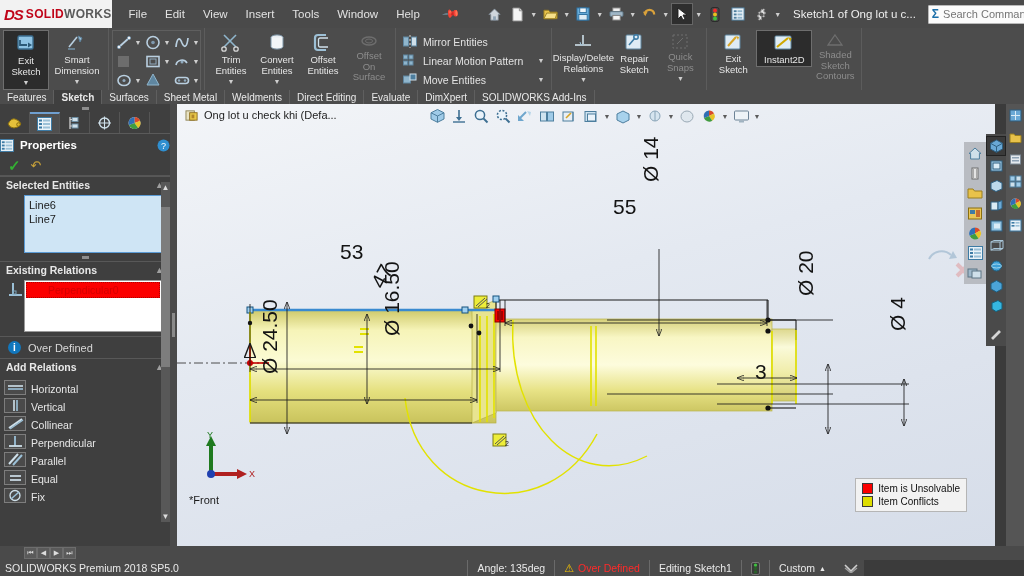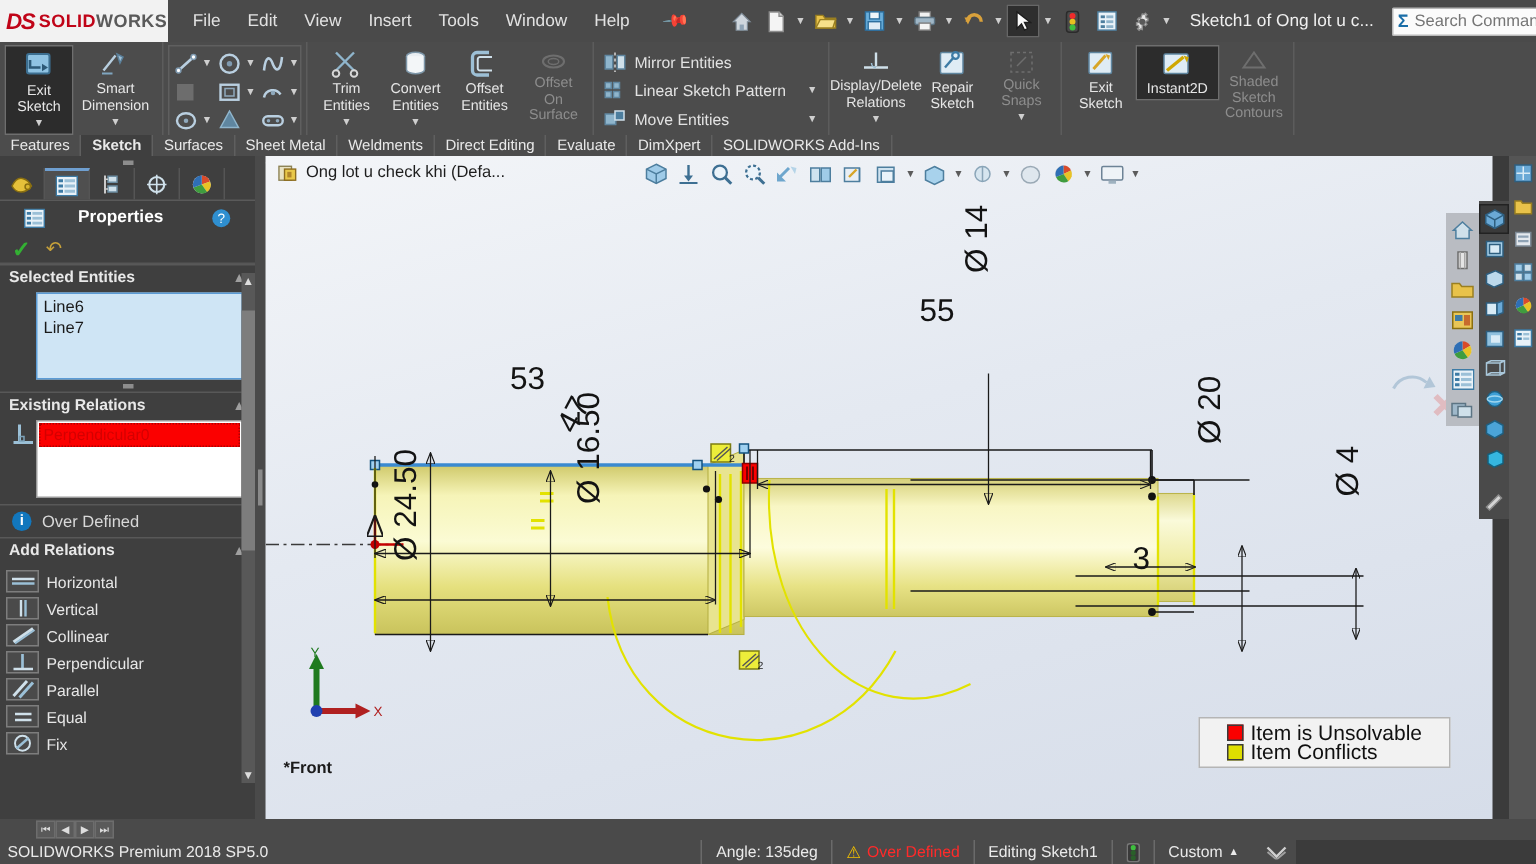--- a/index.html
+++ b/index.html
@@ -84,41 +84,41 @@
   .ctab.sel { background:#3f3f3f; font-weight:bold; }
 
   
   .leftpanel { position:absolute; left:0; top:104px; width:170px; height:442px; background:#3f3f3f; }
   .lp-toptab { height:8px; background:#3f3f3f; display:flex; align-items:center; justify-content:center;}
   .lp-toptab .gr { width:7px;height:3px;background:#8d8d8d;}
   .lp-tabs { height:22px; display:flex; align-items:stretch; border-bottom:1px solid #5a5a5a;}
   .lp-tab { width:30px; display:flex;align-items:center;justify-content:center;
     border-right:1px solid #555;}
   .lp-tab.sel { background:#4f4f4f; border-top:2px solid #6f9fd0;}
-  .lp-title { height:22px; display:flex; align-items:center; padding:0 16px; gap:22px; }
+  .lp-title { height:22px; display:flex; align-items:center; padding:0 0; gap:6px; }
   .lp-title .t { font-weight:bold; font-size:11.5px; color:#ffffff;}
   .lp-title .help { margin-left:auto; color:#3fa2e0; font-size:12px;}
   .lp-okrow { height:20px; display:flex; align-items:center; padding:0 8px; gap:10px;
     border-bottom:1px solid #565656;}
   .okchk { color:#33b033; font-size:15px; font-weight:bold;}
   .undoic { color:#c8a23a; font-size:13px;}
   .sect-head { height:17px; display:flex; align-items:center; padding:0 6px;
     font-weight:bold; font-size:10.5px; color:#e8e8e8; border-top:1px solid #585858;}
   .sect-head .chev { margin-left:auto; color:#9f9f9f; font-size:9px;}
   .listbox {
     margin:2px 8px 0 24px; height:58px; background:#cfe5f5; border:1px solid #5b9bd5;
     color:#1a1a1a; font-size:11px; padding:2px 4px; overflow:hidden;
   }
   .listbox div { line-height:14px; }
   .grip { height:8px; display:flex; align-items:center;justify-content:center;}
   .grip .gr { width:7px;height:3px;background:#8d8d8d;}
   .relrow { display:flex; margin:2px 8px 0 6px; }
   .relicon { width:18px; display:flex;align-items:flex-start;justify-content:center;padding-top:2px;}
   .relbox { flex:1; height:52px; background:#ffffff; border:1px solid #9a9a9a; padding:1px;}
-  .relsel { background:#fb0000; color:#d40000; font-size:10.5px; padding:1px 2px;
+  .relsel { background:#fb0000; color:#d40000; font-size:10.5px; padding:1px 21px;
      border:1px dotted #b00000; white-space:nowrap; overflow:hidden;}
   .statusrow { height:22px; display:flex; align-items:center; padding:0 8px; gap:7px;
      border-top:1px solid #585858; margin-top:4px;}
   .info-i { width:13px;height:13px;border-radius:50%;background:#1277bd;color:#fff;
      font-size:10px;font-weight:bold;display:flex;align-items:center;justify-content:center;}
   .arelrow { height:18px; display:flex; align-items:flex-end; gap:5px; padding-left:4px;}
   .arelicon { width:22px; height:15px; border:1px solid #7d7d7d; background:#4a4a4a;
      display:flex;align-items:center;justify-content:center;}
   .arellabel { font-size:10.5px; color:#e6e6e6; }
   .lp-scroll { position:absolute; right:0; top:78px; width:9px; height:340px; background:#585858;}
@@ -136,24 +136,24 @@
   }
   .gfx-head { position:absolute; left:0; top:0; width:847px; height:22px; display:flex;
      align-items:center; }
   .doc-tab { display:flex; align-items:center; gap:5px; padding-left:8px; font-size:11px;
      color:#1d1d1d;}
   .vtoolbar { position:absolute; left:250px; top:3px; display:flex; align-items:center; gap:2px;}
   .vtb { width:20px;height:18px;display:flex;align-items:center;justify-content:center;}
   .vcar { font-size:7px;color:#5b5b5b;width:8px;text-align:center;}
 
   .legend { position:absolute; right:28px; bottom:34px; background:#f2f2f2; border:1px solid #b5b5b5;
-     padding:3px 18px; font-size:14px; color:#101010;}
+     padding:3px 6px; font-size:10px; color:#101010;}
   .legend .lr { display:flex; align-items:center; gap:5px; line-height:13px;}
   .legend .sw { width:11px;height:11px;border:1px solid #3a3a3a;}
-  .frontlbl { position:absolute; left:12px; bottom:28px; font-weight:bold; font-size:11px; color:#1b1b1b;}
+  .frontlbl { position:absolute; left:12px; bottom:40px; font-weight:normal; font-size:11px; color:#1b1b1b;}
 
   
   .rdock { position:absolute; right:0; top:104px; width:18px; height:442px; background:#555;}
   .rdock .ri { width:18px;height:22px; display:flex;align-items:center;justify-content:center;}
   .viewdock { position:absolute; right:18px; top:134px; width:20px; background:#4a4a4a;
      padding:2px 0; }
   .viewdock .vi { width:20px;height:20px;display:flex;align-items:center;justify-content:center;}
   .viewdock .vi.sel { border:1px solid #222; background:#3a3a3a;}
   .flyout { position:absolute; right:38px; top:142px; width:22px; background:#b9bcc2;
      padding:1px 0;}
@@ -488,21 +488,21 @@
           <span class="ri">
               <svg width="16" height="15" viewBox="0 0 16 15">
                 <g fill="#8fb5cc" stroke="#5f86a0">
                   <rect x="1.5" y="2" width="4" height="4"></rect>
                   <rect x="7" y="2" width="4" height="4"></rect>
                   <rect x="1.5" y="8" width="4" height="4"></rect>
                   <rect x="7" y="8" width="4" height="4"></rect>
                 </g>
               </svg>
             </span>
-          <span class="rl">Linear Sketch Pattern</span>
+          <span class="rl">Linear Motion Pattern</span>
           <span class="rc">▼</span>
         </div>
         <div class="rrow">
           <span class="ri">
               <svg width="16" height="15" viewBox="0 0 16 15">
                 <rect x="1.5" y="4" width="7" height="7" fill="#8fb5cc" stroke="#5f86a0"></rect>
                 <rect x="8" y="2" width="6" height="6" fill="#4d7e9e" stroke="#cfe0ea"></rect>
               </svg>
             </span>
           <span class="rl">Move Entities</span>

